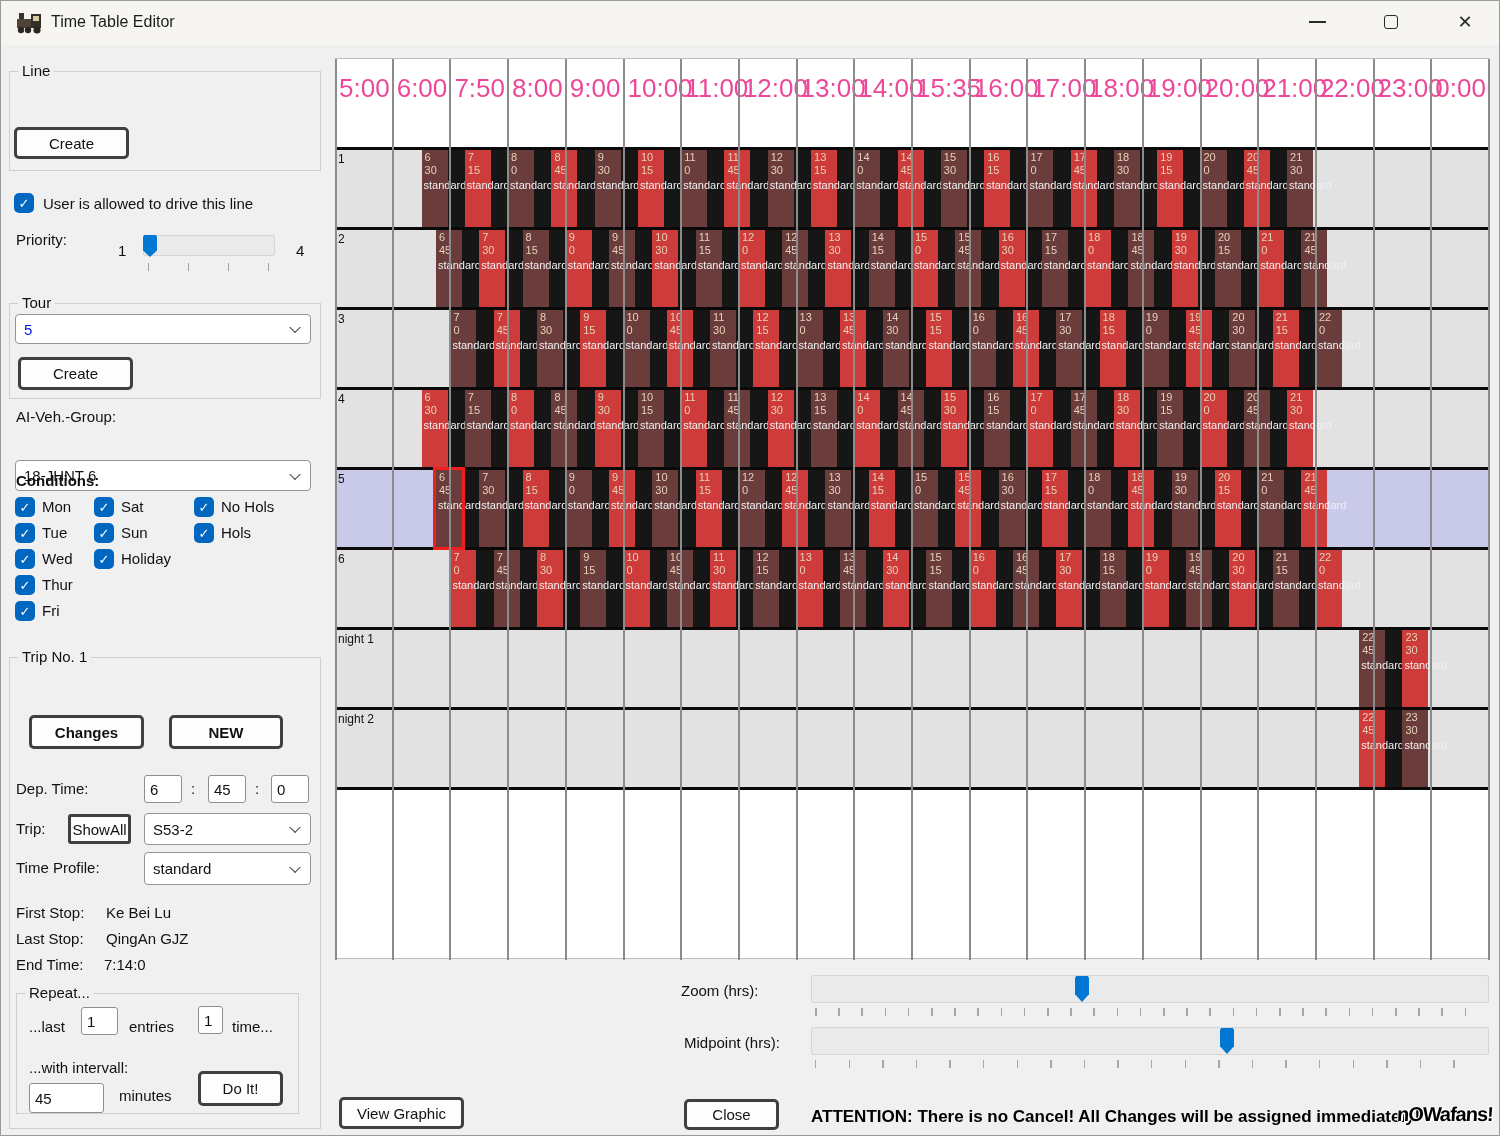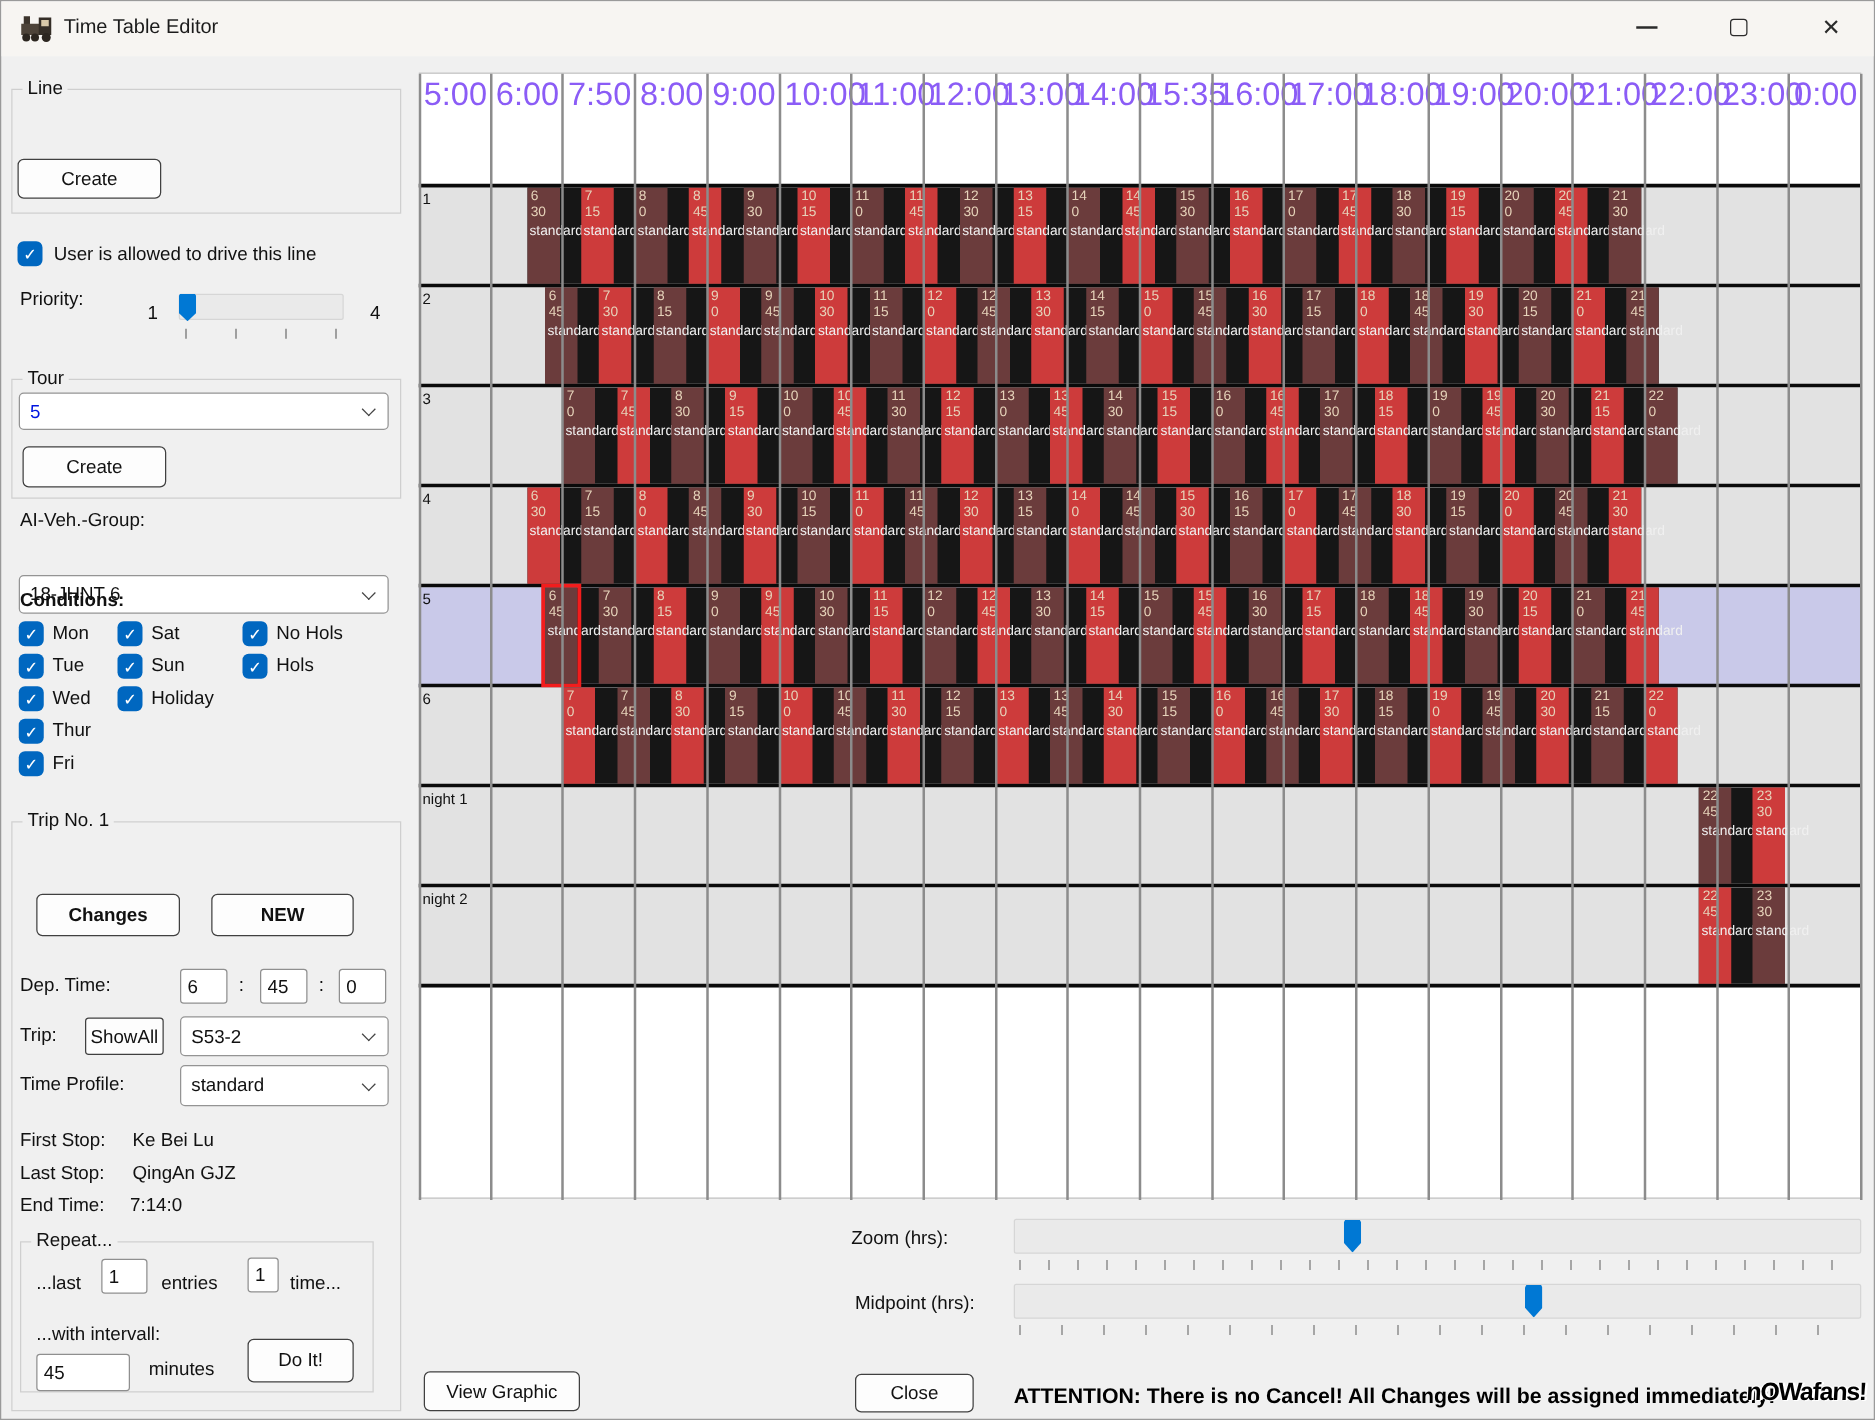--- a/index.html
+++ b/index.html
@@ -11,37 +11,37 @@
   #appicon{position:absolute;left:14px;top:9px;}
   .winbtn{position:absolute;top:2px;width:44px;height:38px;display:flex;align-items:center;justify-content:center;cursor:default;}
   #btn-min{left:1294px;} #btn-max{left:1368px;} #btn-close{left:1442px;}
   #btn-min .bar{width:17px;height:2px;background:#2b2b2b;}
   #btn-max .box{width:14px;height:14px;border:1.6px solid #2b2b2b;border-radius:3px;}
   #btn-close .x{font-size:18px;color:#2b2b2b;line-height:1;}
   
   .lbl{position:absolute;font-size:15px;color:#111;white-space:nowrap;}
   .group{position:absolute;border:1px solid #cfcfcf;}
   .gt{position:absolute;top:-10px;left:8px;background:#f0f0f0;padding:0 4px;font-size:15px;color:#111;white-space:nowrap;}
-  .btn{position:absolute;background:#fdfdfd;border:1px solid #404040;border-radius:5px;font-size:15px;color:#111;
+  .btn{position:absolute;background:#fdfdfd;border:3px solid #404040;border-radius:5px;font-size:15px;color:#111;
        display:flex;align-items:center;justify-content:center;white-space:nowrap;}
   .btn.bold{font-weight:bold;}
   .combo{position:absolute;background:#fff;border:1px solid #949494;border-radius:4px;display:flex;align-items:center;
          padding-left:8px;font-size:15px;color:#111;}
   .chev{position:absolute;right:11px;top:50%;width:8px;height:8px;border-right:1.6px solid #444;border-bottom:1.6px solid #444;
         transform:translateY(-70%) rotate(45deg);}
   .tin{position:absolute;background:#fff;border:1px solid #8f8f8f;border-radius:3px;font-size:15px;color:#111;padding:1px 5px;}
   .cb{position:absolute;width:20px;height:20px;background:#0067c0;border-radius:5px;color:#fff;display:flex;
       align-items:center;justify-content:center;font-size:13px;line-height:1;}
   .cblbl{position:absolute;font-size:15px;color:#111;white-space:nowrap;}
   .track{position:absolute;background:#eaeaea;border:1px solid #d6d6d6;border-radius:2px;}
   .thumb{position:absolute;background:#0078d4;clip-path:polygon(8% 0,92% 0,100% 8%,100% 70%,50% 100%,0 70%,0 8%);}
   .ticks{position:absolute;height:8px;}
   
   #grid{position:absolute;left:334px;top:57px;width:1154px;height:901px;background:#fff;border-top:1px solid #bdbdbd;border-bottom:1px solid #bdbdbd;}
-  .hourlbl{position:absolute;top:1px;font-size:26px;color:#8b5cf6;white-space:nowrap;z-index:2;}
+  .hourlbl{position:absolute;top:14px;font-size:26px;color:#ec4899;white-space:nowrap;z-index:2;}
   .vline{position:absolute;top:0;height:901px;width:2px;background:#8c8c8c;z-index:30;}
   #hdrsep{position:absolute;left:0;top:88px;width:100%;height:3px;background:#0a0a0a;z-index:5;}
   .ttrow{position:absolute;left:0;width:100%;height:80px;border-bottom:3px solid #0a0a0a;z-index:3;}
   .rowlbl{position:absolute;left:3px;top:2px;font-size:12px;color:#111;z-index:4;white-space:nowrap;}
   .strip{position:absolute;top:0;height:77px;background:#161616;}
   .blk{position:absolute;top:0;height:77px;width:26px;}
   .blk.d{background:#6b3c3c;} .blk.r{background:#cd3b3b;}
   .blk.sel{outline:3px solid #f21d1d;z-index:6;}
   .blk .num{font-size:11px;line-height:12px;color:#e6d3ba;padding-left:3px;padding-top:1px;white-space:nowrap;}
   .blk .prof{font-size:11px;line-height:12px;color:#f0f0f0;padding-left:2px;margin-top:3px;white-space:nowrap;overflow:visible;}

